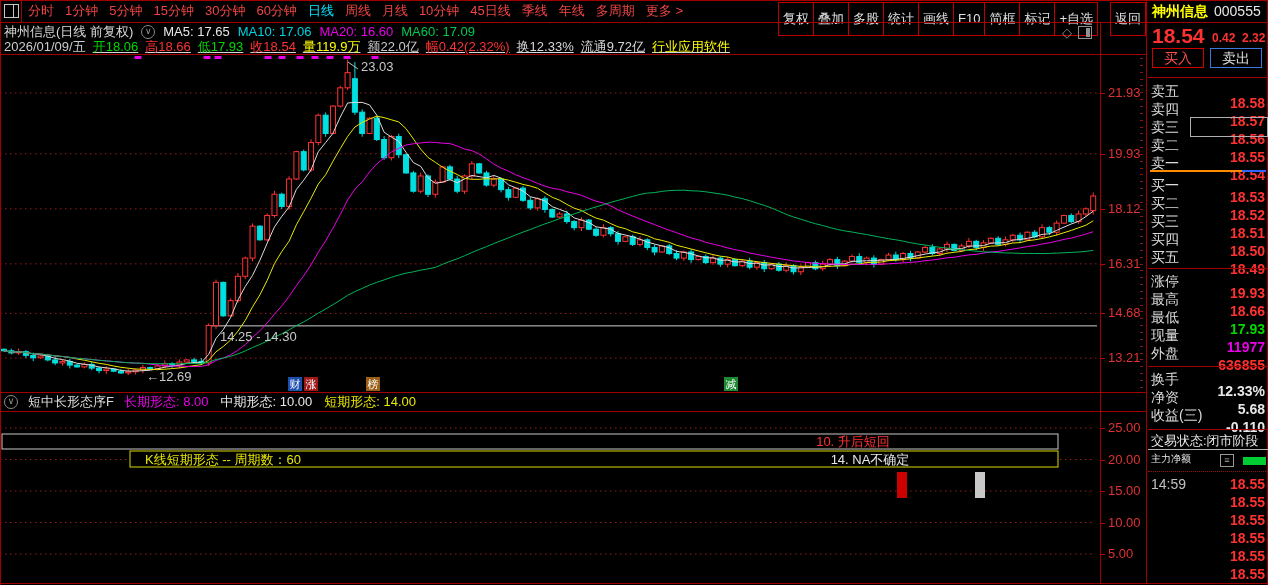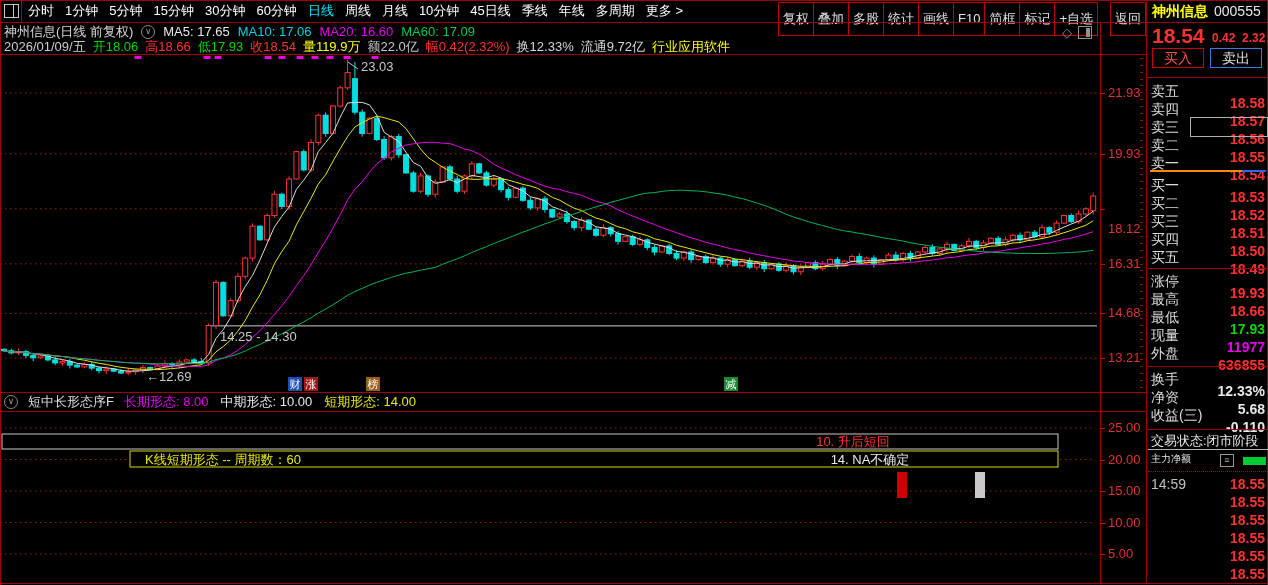--- a/index.html
+++ b/index.html
@@ -7,21 +7,21 @@
        font-family:"Liberation Sans","DejaVu Sans",sans-serif;font-size:13px;color:#d8d8d8;}
   .hline{position:absolute;height:1px;background:#a00000;}
   .vline{position:absolute;width:1px;background:#a00000;}
   .grayline{position:absolute;height:1px;background:#b4b4b4;}
   .dotline{position:absolute;height:0;border-top:1px dotted #8c1616;}
   
   #toolbar{position:absolute;left:0;top:0;width:1268px;height:22px;}
   #win-icon{position:absolute;left:4px;top:4px;width:13px;height:12px;border:1px solid #c8c8c8;}
   #win-icon i{position:absolute;left:8px;top:0;width:1px;height:12px;background:#c8c8c8;}
   #periods{position:absolute;left:28px;top:0;height:22px;display:flex;align-items:center;gap:11px;white-space:nowrap;}
-  .pitem{color:#ffffff;cursor:default;}
+  .pitem{color:#ef4444;cursor:default;}
   .pitem.active{color:#00e5ff;}
   #tbuttons{position:absolute;right:122px;top:2px;display:flex;}
   .tbtn{height:16px;line-height:16px;padding:8px 4px;border:1px solid #c00000;margin-left:-1px;color:#e0e0e0;white-space:nowrap;}
   .tbtn.ret{margin-left:12px;}
   
   #info1{position:absolute;left:4px;top:24px;height:15px;display:flex;align-items:center;gap:8px;white-space:nowrap;}
   #info2{position:absolute;left:4px;top:39px;height:15px;display:flex;align-items:center;gap:7px;white-space:nowrap;}
   .circ{display:inline-block;width:12px;height:12px;border:1px solid #8a8a8a;border-radius:50%;
         color:#9a9a9a;font-size:9px;line-height:11px;text-align:center;}
   #mini-icons{position:absolute;left:1062px;top:26px;display:flex;gap:6px;color:#909090;}
@@ -109,21 +109,21 @@
     <span id="ma-values" style="display:flex;gap:8px;">
         <span style="color: rgb(232, 232, 232);">MA5: 17.65</span>
         <span style="color: rgb(0, 210, 224);">MA10: 17.06</span>
         <span style="color: rgb(232, 0, 232);">MA20: 16.60</span>
         <span style="color: rgb(0, 200, 80);">MA60: 17.09</span>
       </span>
   </div>
 
   <div id="info2">
     <span style="color:#cccccc;">2026/01/09/五</span>
-    <span id="quote-fields" style="display:flex;gap:7px;">
+    <span id="quote-fields" style="display:flex;gap:7px;text-decoration:underline;">
         <span style="color: rgb(0, 216, 0);">开18.06</span>
         <span style="color: rgb(255, 50, 50);">高18.66</span>
         <span style="color: rgb(0, 216, 0);">低17.93</span>
         <span style="color: rgb(255, 50, 50);">收18.54</span>
         <span style="color: rgb(255, 255, 0);">量119.9万</span>
         <span style="color: rgb(200, 200, 200);">额22.0亿</span>
         <span style="color: rgb(255, 50, 50);">幅0.42(2.32%)</span>
         <span style="color: rgb(216, 216, 216);">换12.33%</span>
         <span style="color: rgb(216, 216, 216);">流通9.72亿</span>
         <span style="color: rgb(255, 255, 0);">行业应用软件</span>
@@ -804,21 +804,21 @@
       <text x="870" y="464" fill="#e8e8e8" font-size="13" text-anchor="middle">14. NA不确定</text>
       <rect x="897" y="472" width="10" height="26" fill="#cc0000"></rect>
       <rect x="975" y="472" width="10" height="26" fill="#c8c8c8"></rect>
     </svg>
 
   <div id="axis-col">
       <div class="axlabel" style="left: 8px; top: 63px;">21.93</div>
       <div class="axtick" style="top: 71px;"></div>
       <div class="axlabel" style="left: 8px; top: 123.8px;">19.93</div>
       <div class="axtick" style="top: 131.8px;"></div>
-      <div class="axlabel" style="left: 8px; top: 178.824px; margin-top: 20px;">18.12</div>
+      <div class="axlabel" style="left: 8px; top: 178.824px;">18.12</div>
       <div class="axtick" style="top: 186.824px;"></div>
       <div class="axlabel" style="left: 8px; top: 233.848px;">16.31</div>
       <div class="axtick" style="top: 241.848px;"></div>
       <div class="axlabel" style="left: 8px; top: 283.4px; text-align: center;">14.68</div>
       <div class="axtick" style="top: 291.4px;"></div>
       <div class="axlabel" style="left: 8px; top: 328.088px;">13.21</div>
       <div class="axtick" style="top: 336.088px;"></div>
       <div class="axlabel" style="left: 8px; top: 398px;">25.00</div>
       <div class="axtick" style="top: 406px;"></div>
       <div class="axlabel" style="left: 8px; top: 429.5px;">20.00</div>

